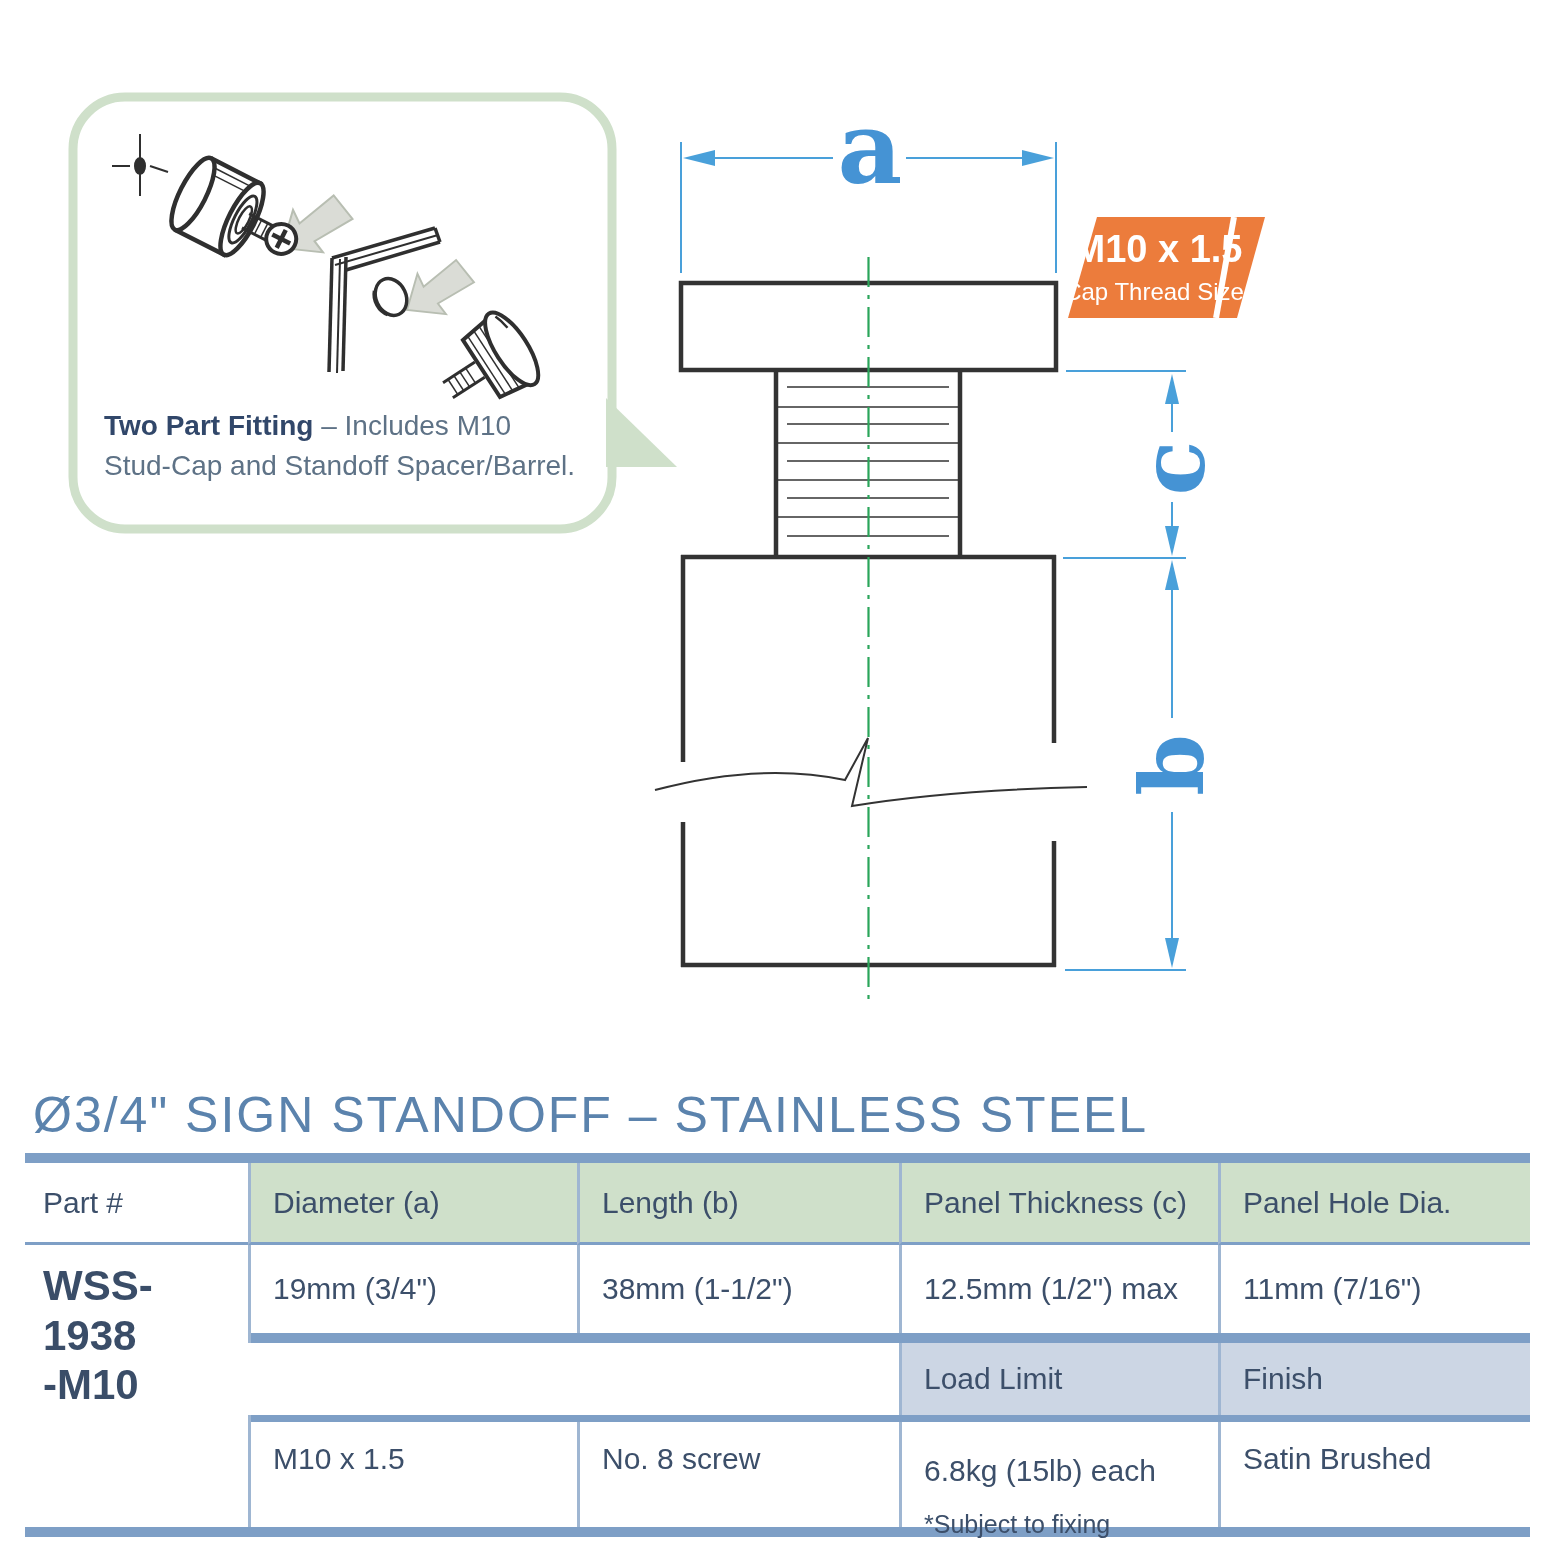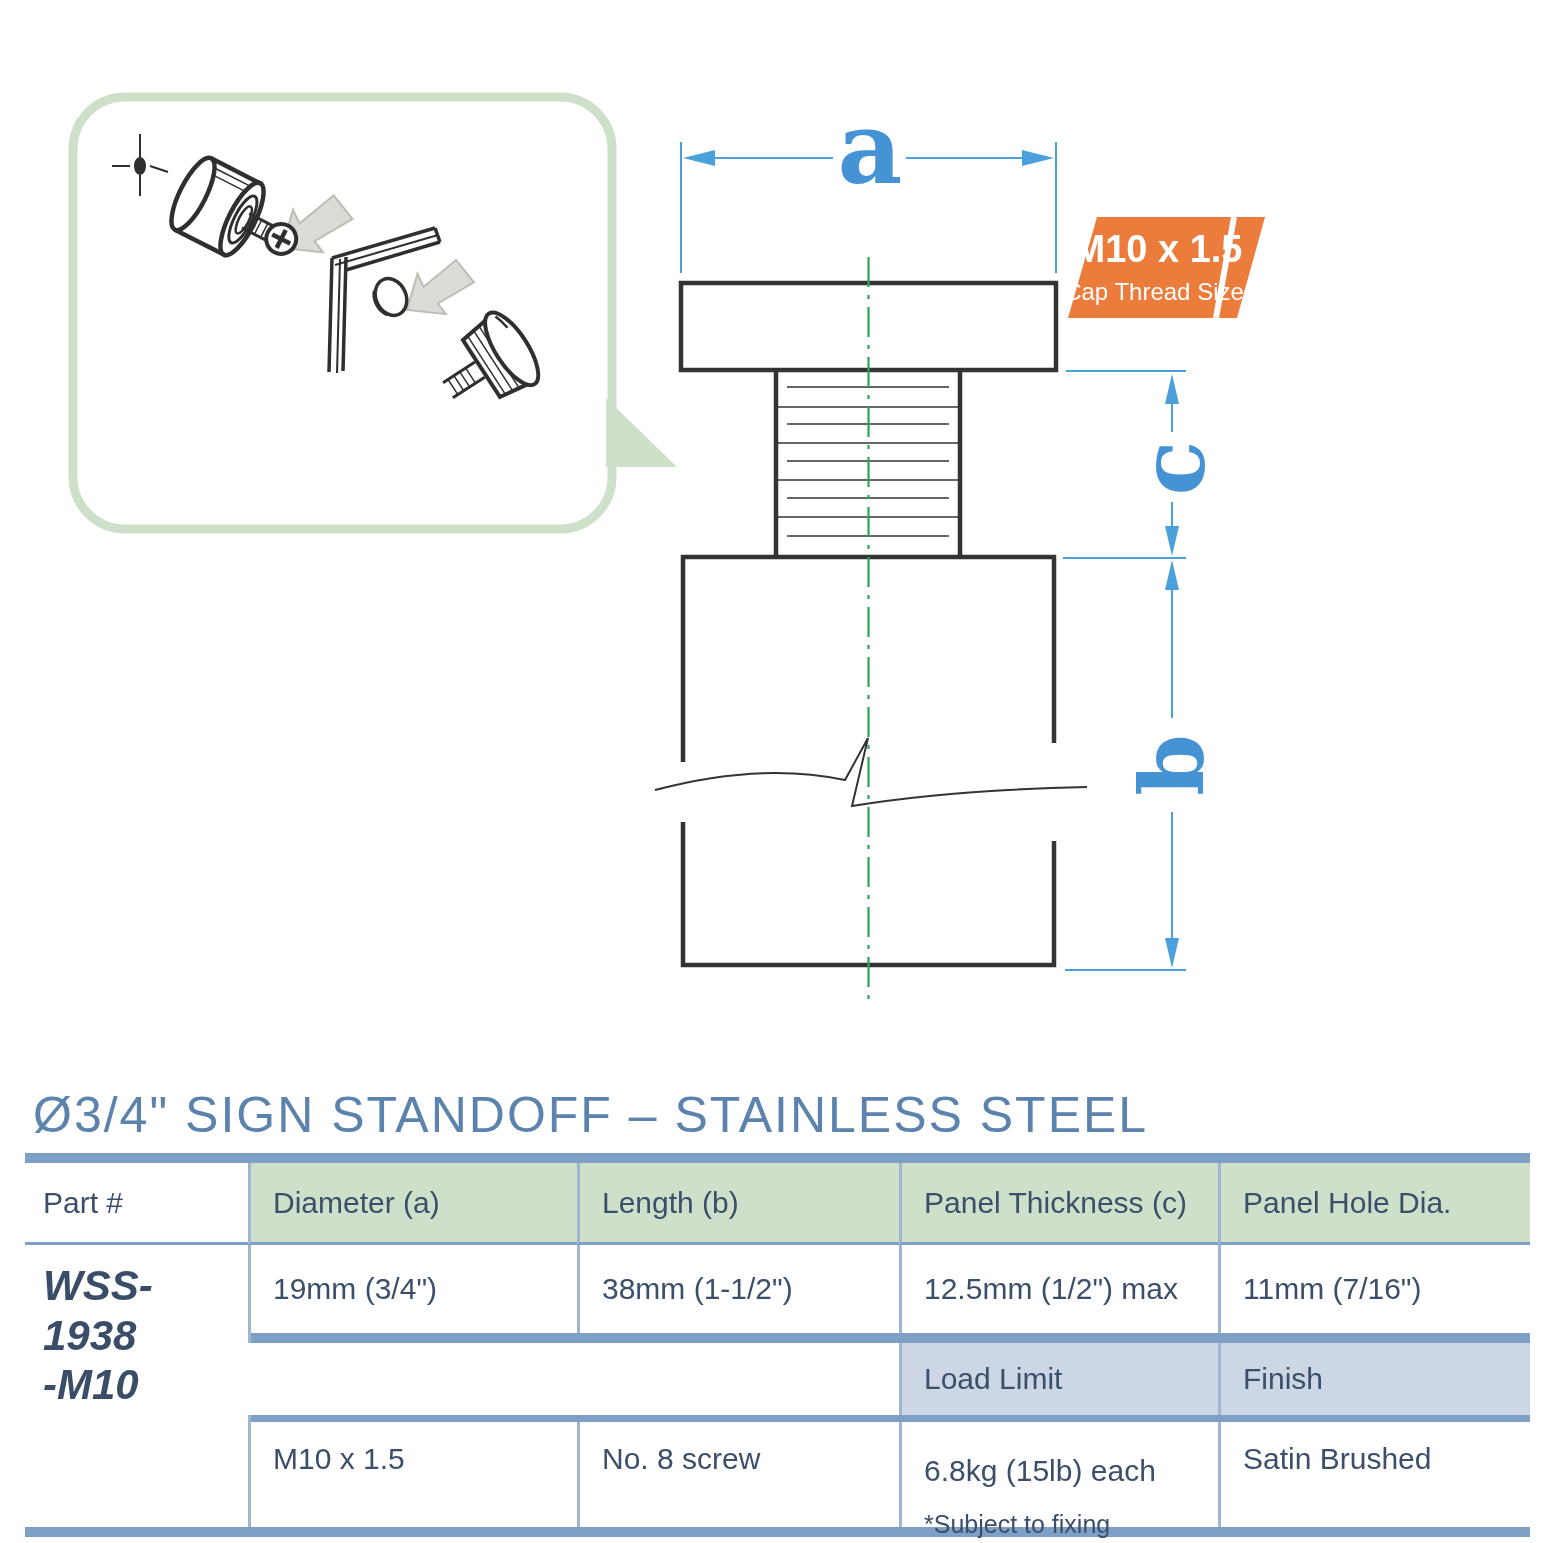--- a/index.html
+++ b/index.html
@@ -26,21 +26,21 @@
       grid-template-columns:223px 329px 322px 319px 312px;
       grid-template-rows:82px 88px 10px 72px 7px 105px;
       border-top:10px solid #7e9fc6;border-bottom:10px solid #7e9fc6;
       color:#3c4f6a;}
   .cell{display:flex;align-items:center;padding-left:22px;font-size:30px;background:#fff;}
   .vline{border-left:3px solid #9fb6d2;}
   .hdr-green{background:#cfe0ca;border-bottom:3px solid #7e9fc6;}
   .hdr-blue{background:#ccd6e4;}
   .part-hdr{background:#fff;border-bottom:3px solid #7e9fc6;padding-left:18px;}
   .part-cell{grid-row:2 / 7;grid-column:1;display:block;background:#fff;
-      padding:16px 17px 0 18px;font-size:42px;font-weight:bold;line-height:1.18;color:#3a4d68;font-style:italic;}
+      padding:16px 17px 0 18px;font-size:42px;font-weight:bold;line-height:1.18;color:#3a4d68;}
   .sep{background:#7e9fc6;}
   .val-top{align-items:flex-start;padding-top:20px;}
   .loadcell{display:block;padding-top:32px;}
   .loadcell .note{font-size:25px;margin-top:22px;}
 </style>
 </head>
 <body>
 
 <div id="page">
 
@@ -107,20 +107,24 @@
         <line x1="-47" y1="-9" x2="-47" y2="9" stroke-width="1.5"></line>
         <path d="M-34,-34 L-6,-38 L-6,38 L-34,34 Z" stroke-width="4"></path>
         <line x1="-28" y1="-35" x2="-28" y2="35" stroke-width="1.5"></line>
         <line x1="-20" y1="-36" x2="-20" y2="36" stroke-width="1.5"></line>
         <line x1="-13" y1="-37" x2="-13" y2="37" stroke-width="1.5"></line>
         <ellipse cx="2" cy="0" rx="16" ry="42" stroke-width="4"></ellipse>
         <path d="M6,-36 A14,38 0 0 1 10,-20" stroke-width="2.5" fill="none"></path>
       </g>
     </svg>
 
+    <div class="callout-caption">
+      <span class="cap-bold">Two Part Fitting</span><span> – Includes M10</span><br>
+      <span>Stud-Cap and Standoff Spacer/Barrel.</span>
+    </div>
   </div>
 
   <svg class="drawing" width="660" height="920" viewBox="0 0 660 920">
 
     <rect x="41" y="173" width="375" height="87" fill="#ffffff"></rect>
     <rect x="135" y="260" width="186" height="185" fill="#ffffff"></rect>
     <rect x="43" y="445" width="371" height="412" fill="#ffffff"></rect>
 
     <rect x="41" y="173" width="375" height="87" fill="none" stroke="#333333" stroke-width="4.5"></rect>
 

